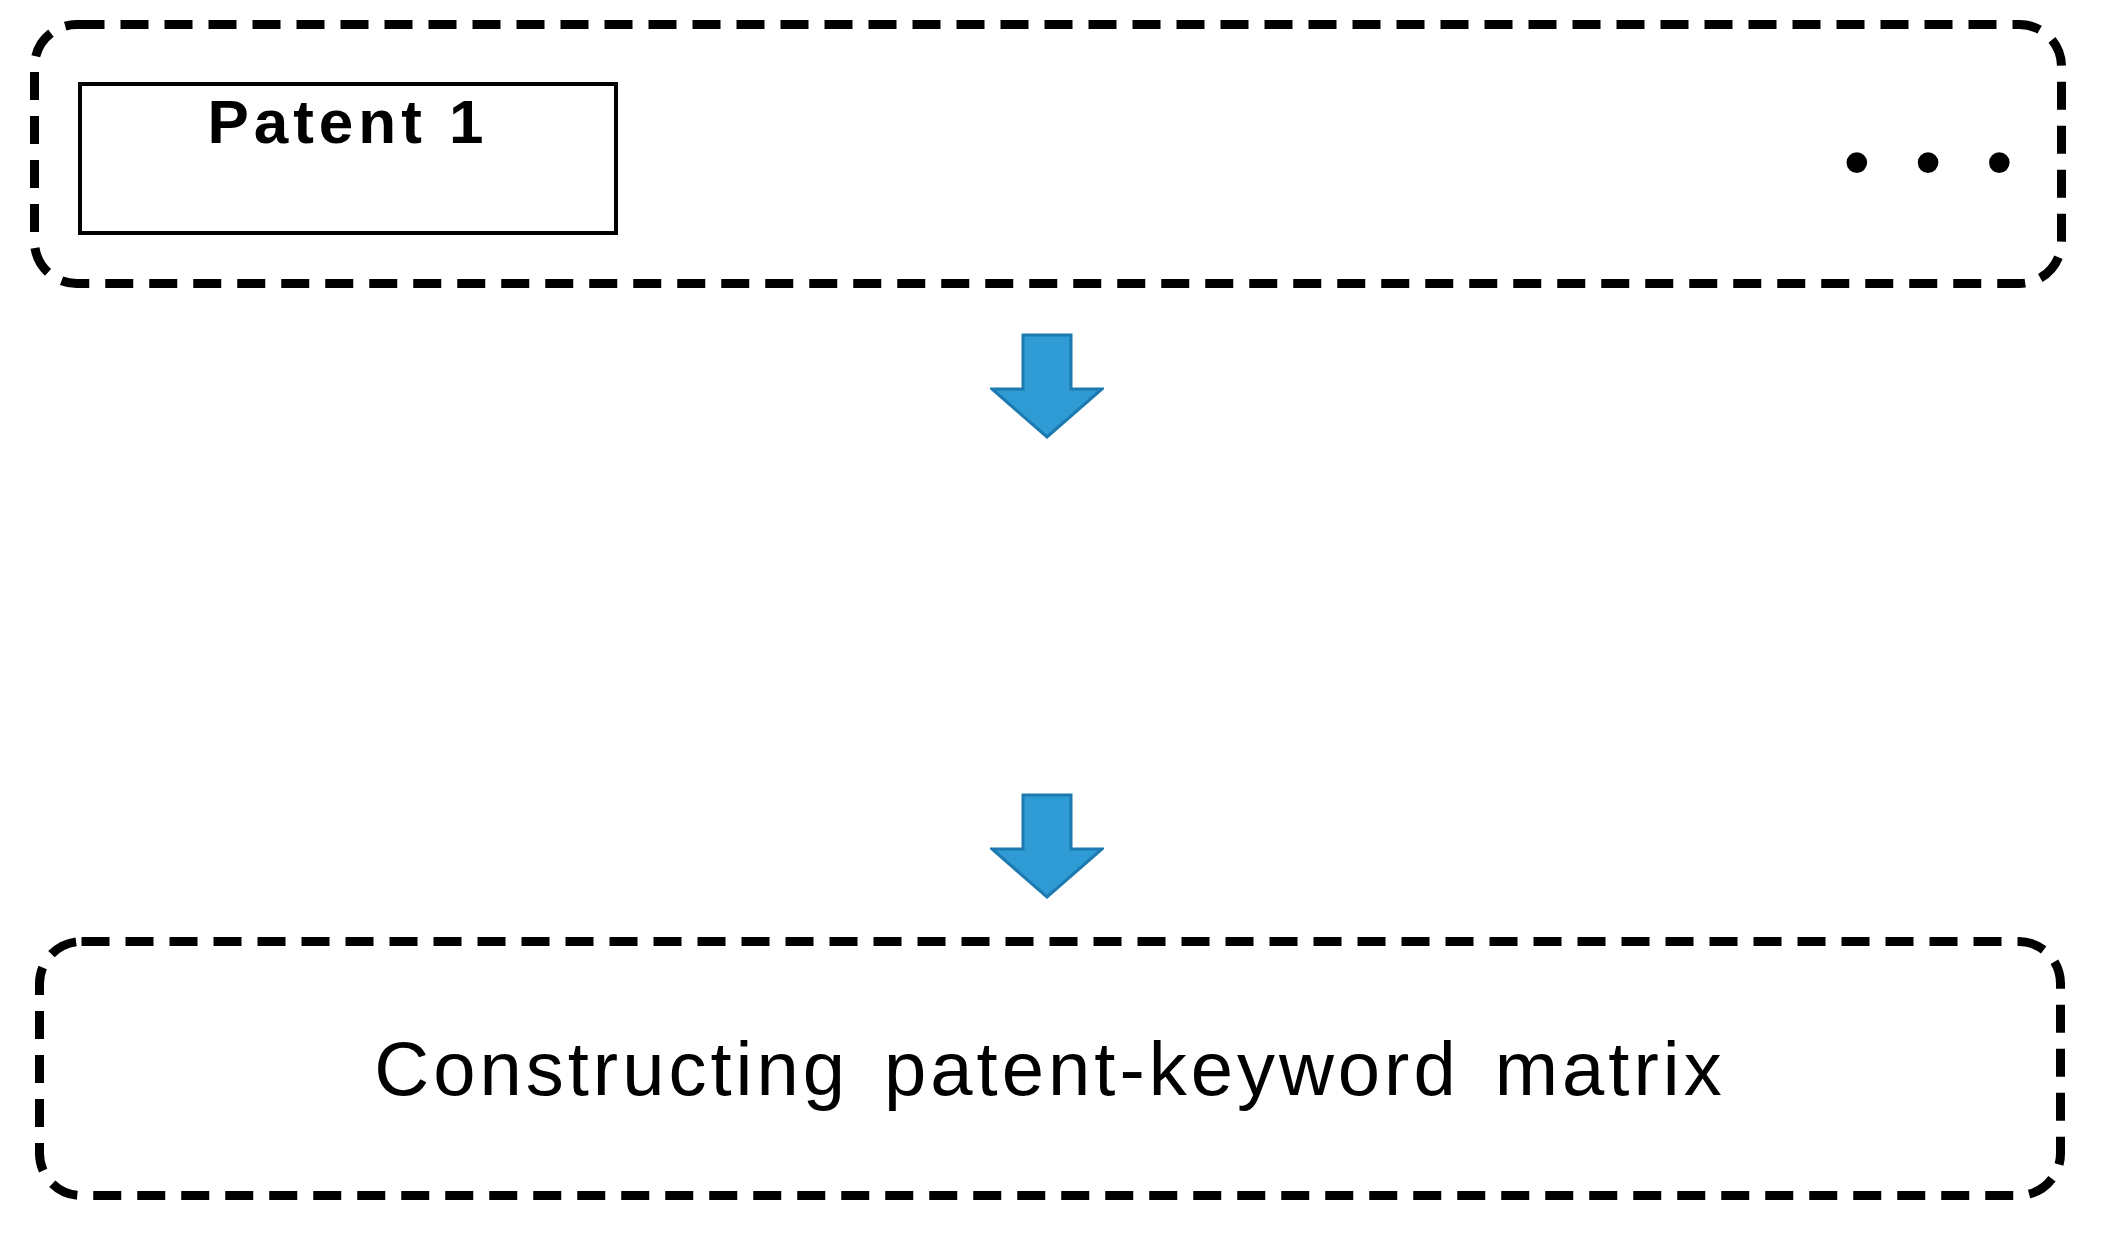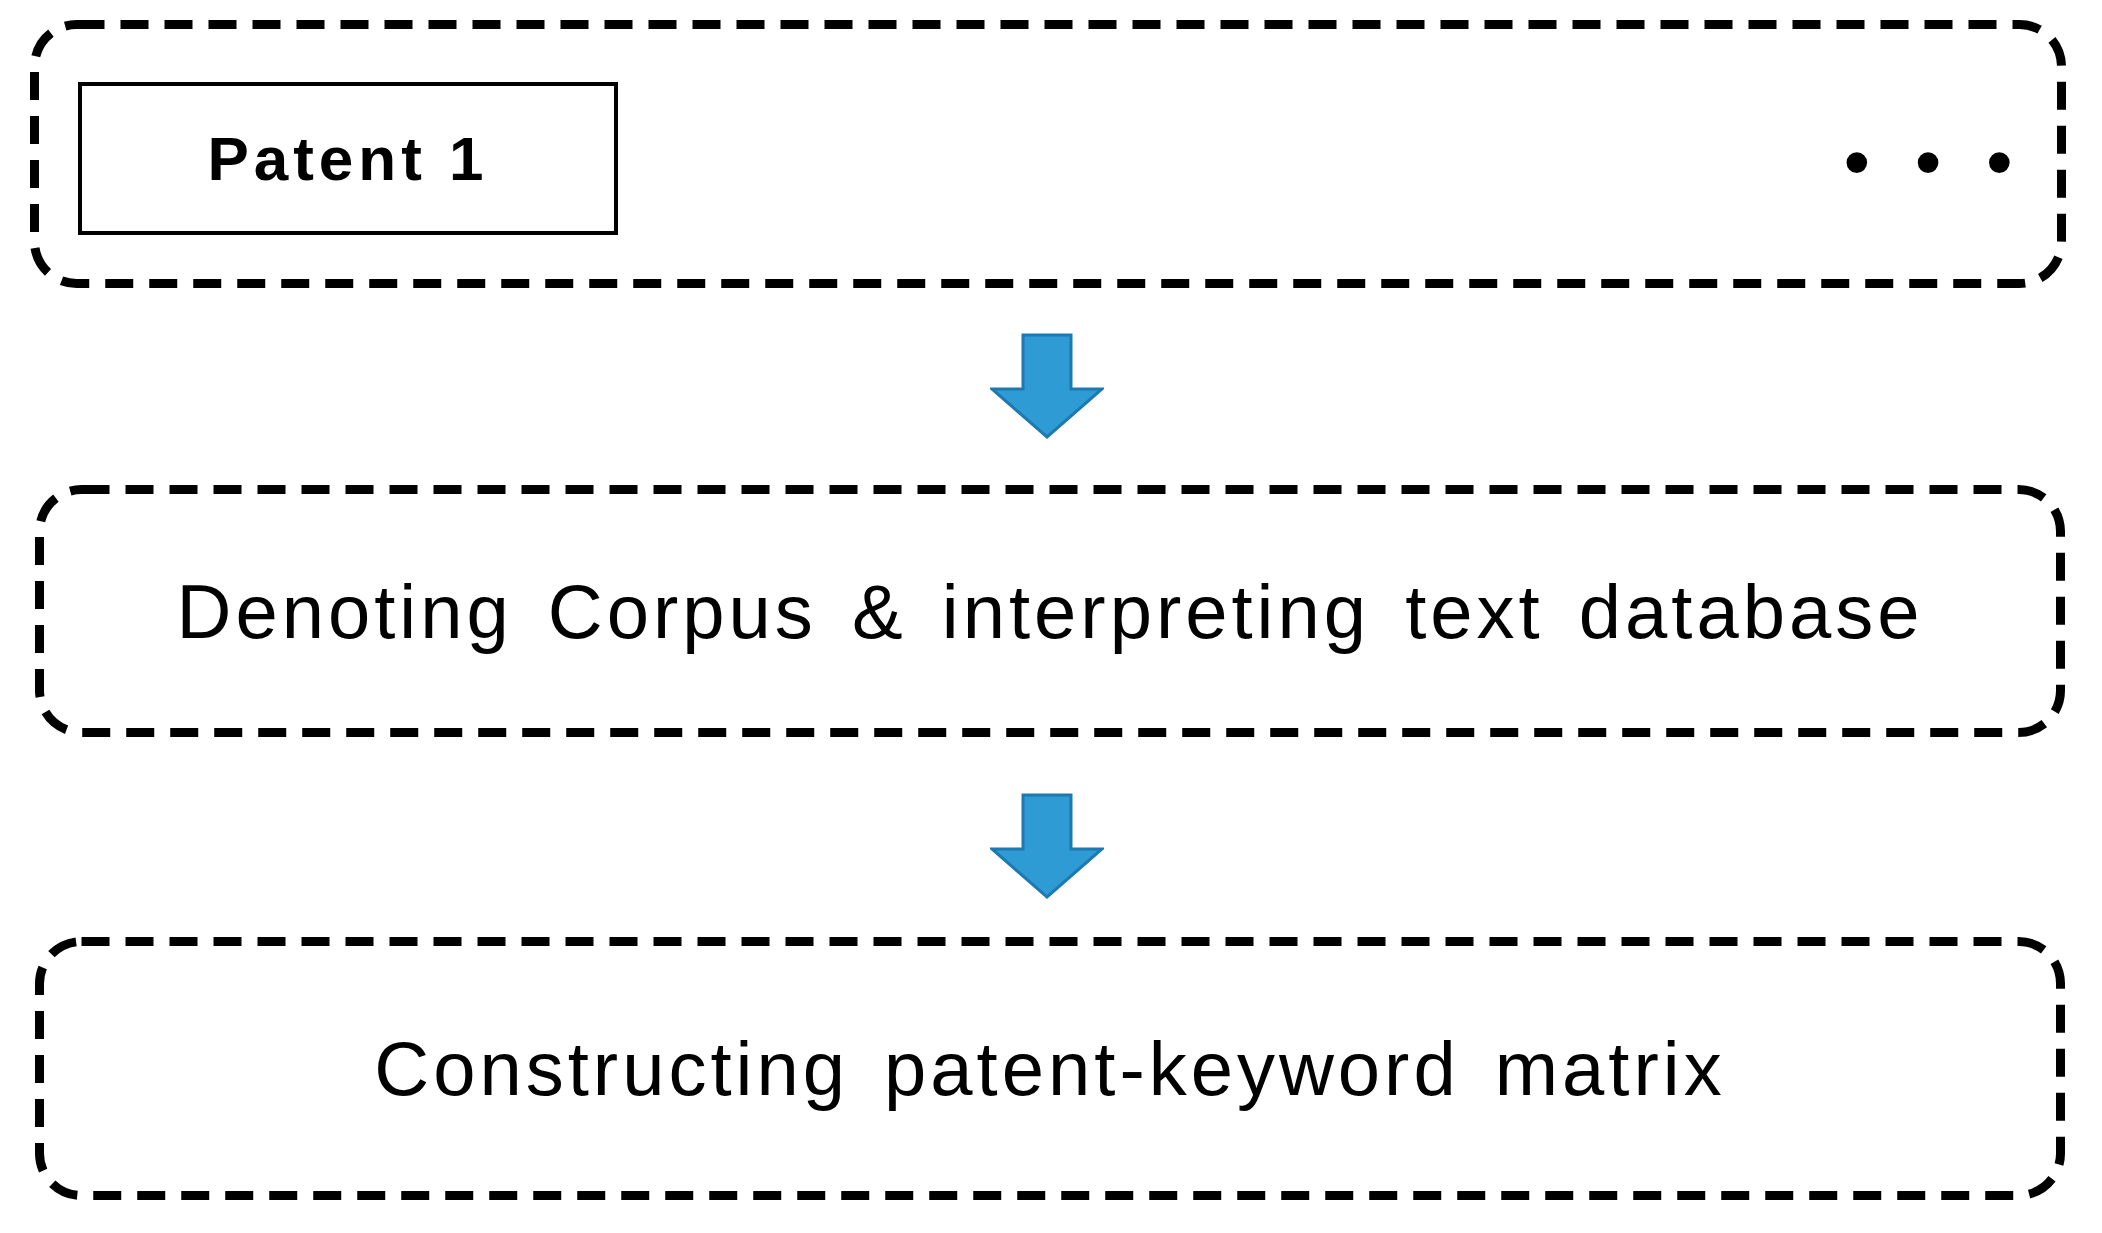--- a/index.html
+++ b/index.html
@@ -34,21 +34,21 @@
 
   
   .patents-row {
     justify-content: space-between;
     padding: 0 48px;
   }
   .patent-box {
     height: 153px;
     border: 4px solid var(--line);
     background: var(--canvas-bg);
-    display: flex; align-items: center; justify-content: center;
+    display: flex; align-items: flex-start; justify-content: center;
     flex: 0 0 auto;
     margin-top: 8px;
   }
   .patent-box.w1 { width: 540px; }
   .patent-box.w2 { width: 535px; }
   .patent-box.w3 { width: 553px; }
   .patent-label {
     font-size: 62px;
     font-weight: bold;
     letter-spacing: 5px;
@@ -101,28 +101,20 @@
         <span class="patent-label">Patent 1</span>
       </div>
       <div class="ellipsis">• • •</div>
     </div>
   </div>
 
   <svg class="arrow" id="arrow-1" viewBox="0 0 114 106">
     <polygon points="33,2 81,2 81,56 112,56 57,104 2,56 33,56"></polygon>
   </svg>
 
-  <div class="group" id="step-1-group">
-    <svg class="dash-svg" viewBox="0 0 2030 252" preserveAspectRatio="none">
-      <rect x="4.5" y="4.5" width="2021" height="243" rx="42"></rect>
-    </svg>
-    <div class="group-content">
-      <span class="step-label">Denoting Corpus &amp; interpreting text database</span>
-    </div>
-  </div>
 
   <svg class="arrow" id="arrow-2" viewBox="0 0 114 106">
     <polygon points="33,2 81,2 81,56 112,56 57,104 2,56 33,56"></polygon>
   </svg>
 
   <div class="group" id="step-2-group">
     <svg class="dash-svg" viewBox="0 0 2030 263" preserveAspectRatio="none">
       <rect x="4.5" y="4.5" width="2021" height="254" rx="42"></rect>
     </svg>
     <div class="group-content">

